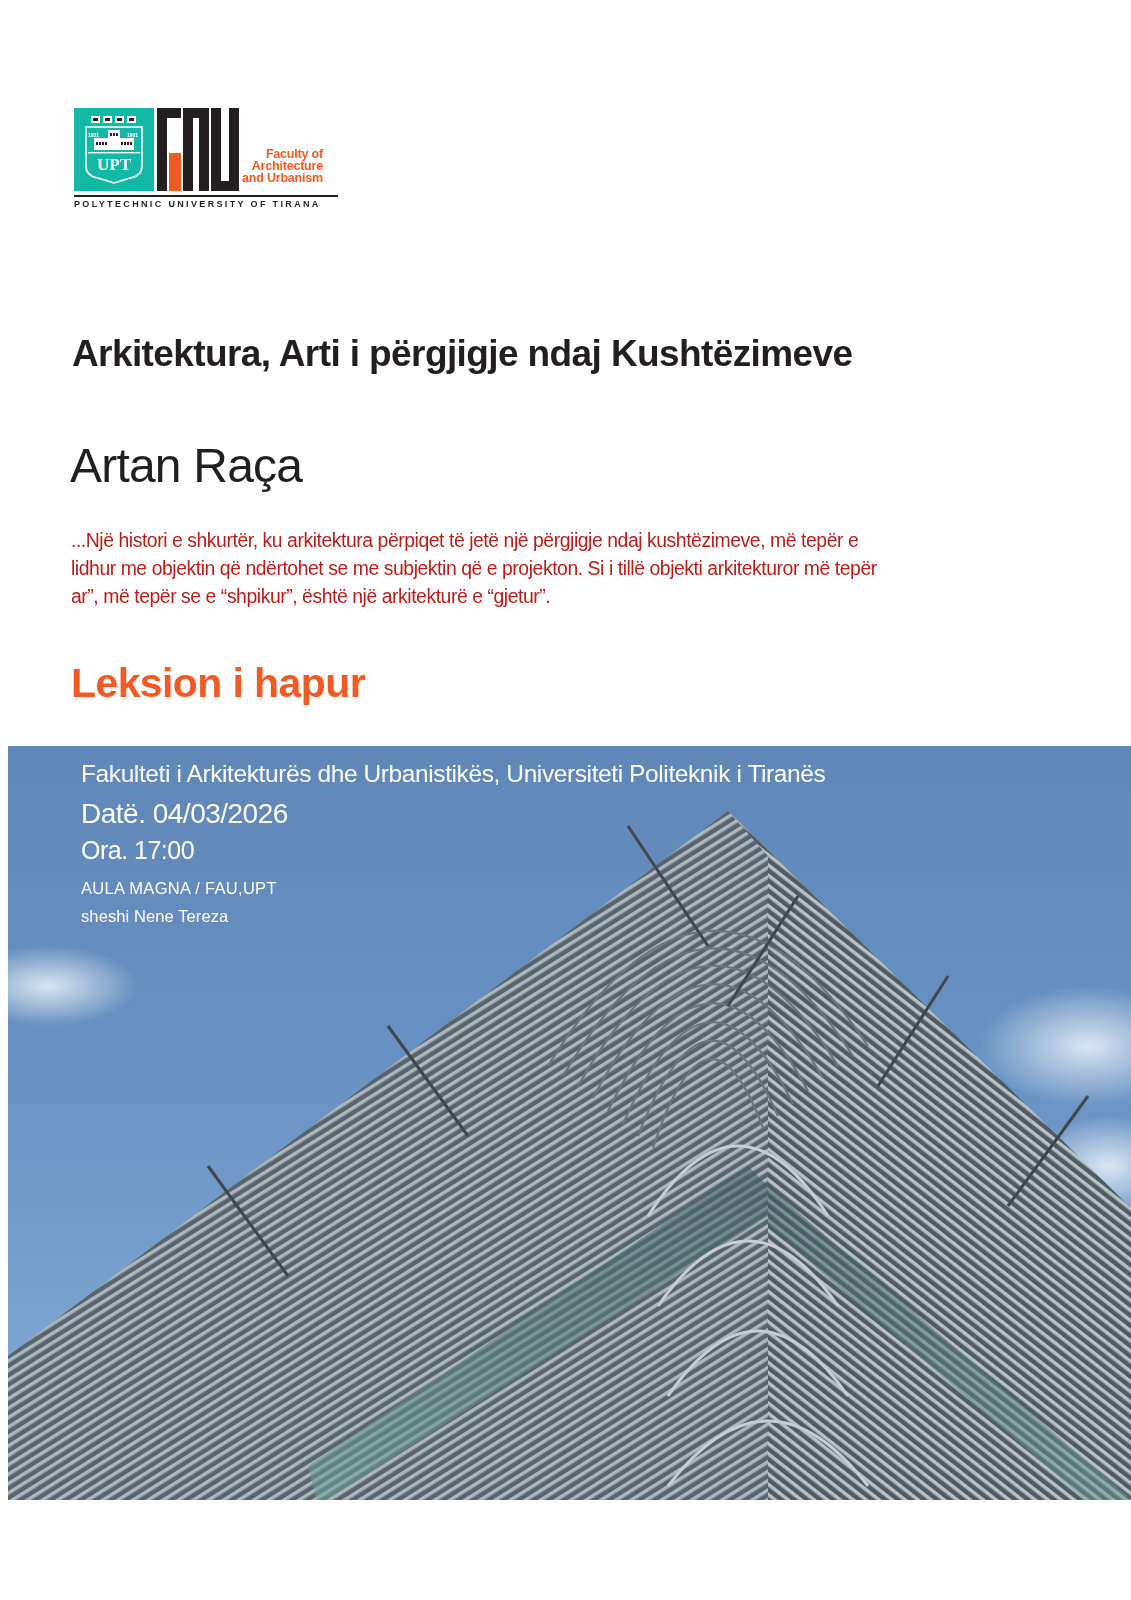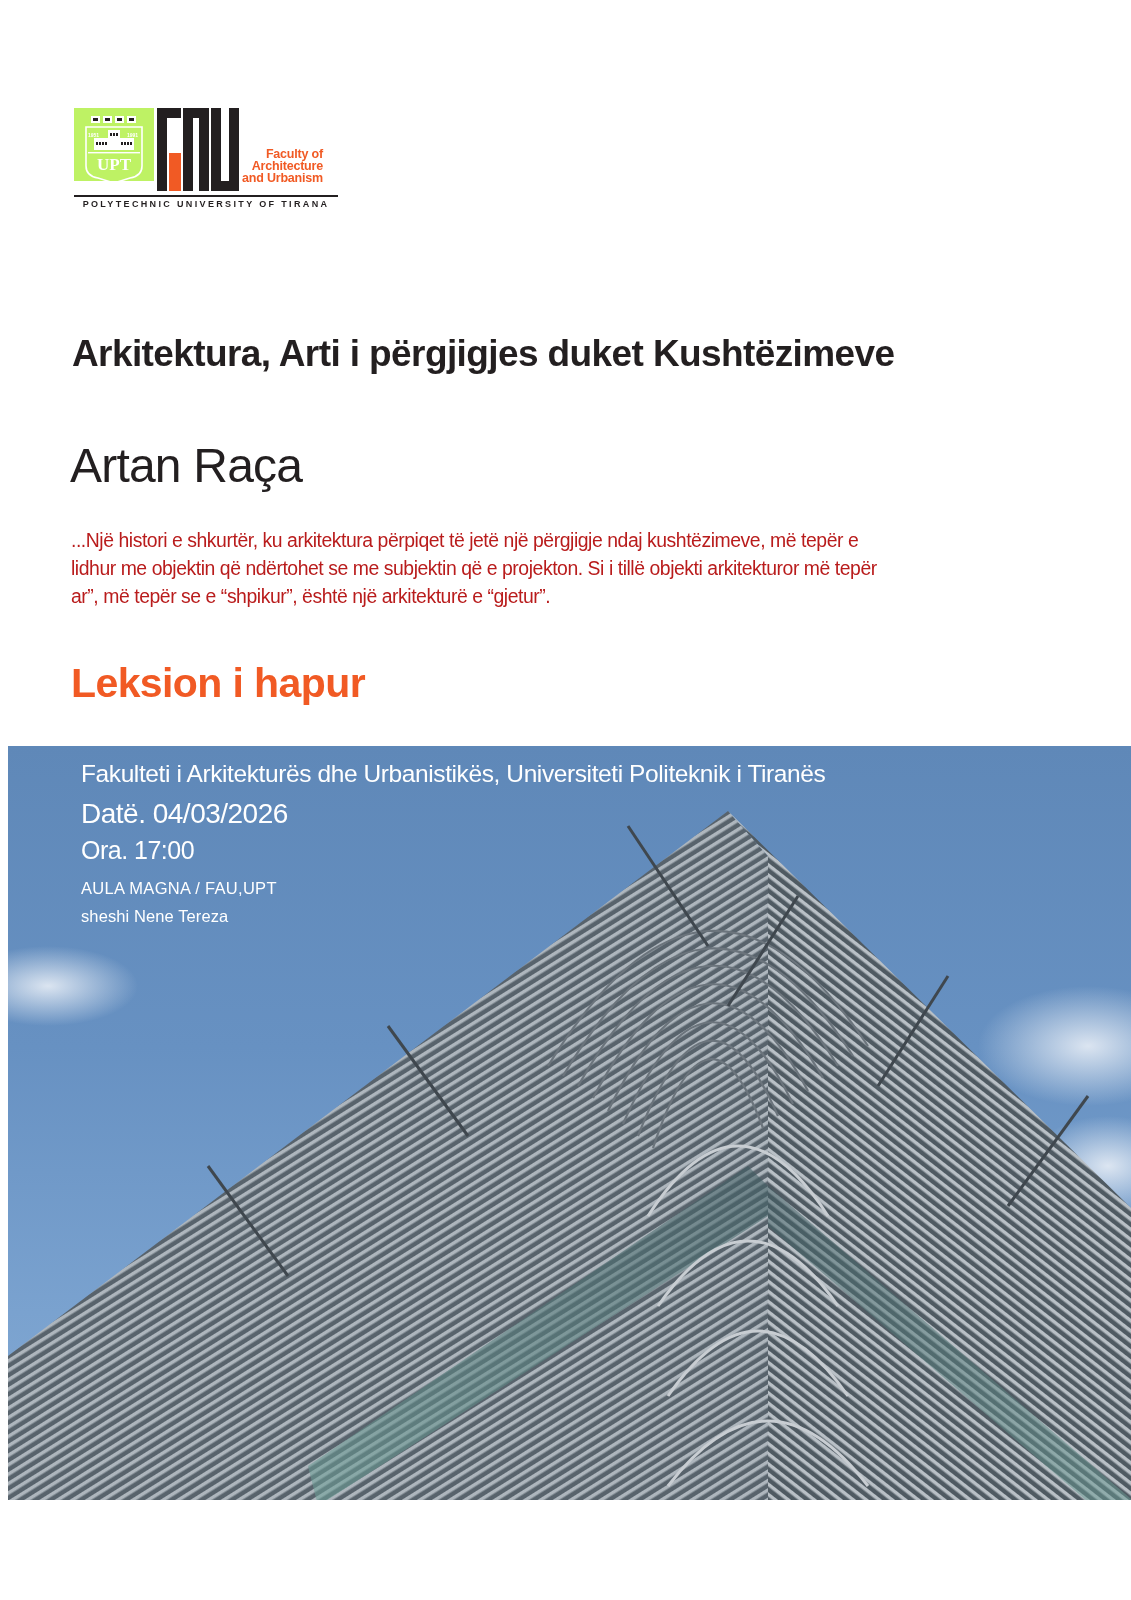--- a/index.html
+++ b/index.html
@@ -9,38 +9,38 @@
     font-family: "Liberation Sans", "DejaVu Sans", sans-serif;
     color: #231f20;
   }
   .organized {
     position: absolute; left: 76px; top: 71px;
     font-size: 12.5px; color: #000000; margin-top: 43px;
   }
   
   .logo { position: absolute; left: 74px; top: 108px; width: 270px; height: 105px; }
   .upt-box {
-    position: absolute; left: 0; top: 0; width: 80px; height: 73px; background: #bef264;
+    position: absolute; left: 0; top: 0; width: 80px; height: 83px; background: #14b8a6;
   }
   .upt-shield {
     position: absolute; left: 6px; top: 6px; width: 68px; height: 70px;
   }
   .fau-letters { position: absolute; left: 83px; top: 0; height: 83px; width: 82px; }
   .fau-text {
     position: absolute; left: 168px; top: 40px;
     font-size: 12.5px; font-weight: bold; line-height: 12px; color: #f15a24;
     letter-spacing: -0.2px;
     text-align: right;
   }
   .logo-rule {
     position: absolute; left: 0; top: 87px; width: 264px; height: 2px; background: #231f20;
   }
   .poly {
     position: absolute; left: 0; top: 91px; width: 264px;
-    font-size: 9px; font-weight: bold; letter-spacing: 2.35px; color: #231f20; white-space: nowrap; text-align: center;
+    font-size: 9px; font-weight: bold; letter-spacing: 2.35px; color: #231f20; white-space: nowrap;
   }
   .title {
     position: absolute; left: 72px; top: 333px;
     font-size: 37px; font-weight: bold; letter-spacing: -0.6px; color: #231f20; white-space: nowrap;
   }
   .speaker {
     position: absolute; left: 70px; top: 438px;
     font-size: 48px; font-weight: normal; letter-spacing: -0.8px; color: #231f20; white-space: nowrap;
   }
   .abstract {
@@ -121,21 +121,21 @@
   </svg>
   <div class="fau-text">
     <div>Faculty of</div>
     <div>Architecture</div>
     <div>and Urbanism</div>
   </div>
   <div class="logo-rule"></div>
   <div class="poly">POLYTECHNIC UNIVERSITY OF TIRANA</div>
 </div>
 
-<div class="title">Arkitektura, Arti i përgjigjes duket Kushtëzimeve</div>
+<div class="title">Arkitektura, Arti i përgjigje ndaj Kushtëzimeve</div>
 <div class="speaker">Artan Raça</div>
 
 <div class="abstract">
   <div>...Një histori e shkurtër, ku arkitektura përpiqet të jetë një përgjigje ndaj kushtëzimeve, më tepër e</div>
   <div>lidhur me objektin që ndërtohet se me subjektin që e projekton. Si i tillë objekti arkitekturor më tepër</div>
   <div>ar”, më tepër se e “shpikur”, është një arkitekturë e “gjetur”.</div>
 </div>
 
 <div class="lecture-type">Leksion i hapur</div>
 

